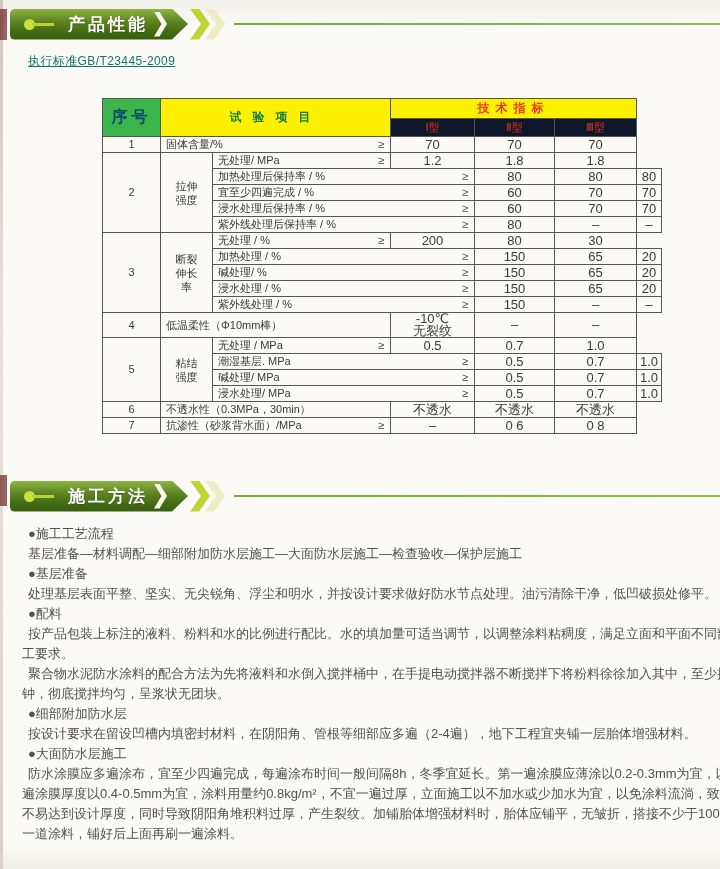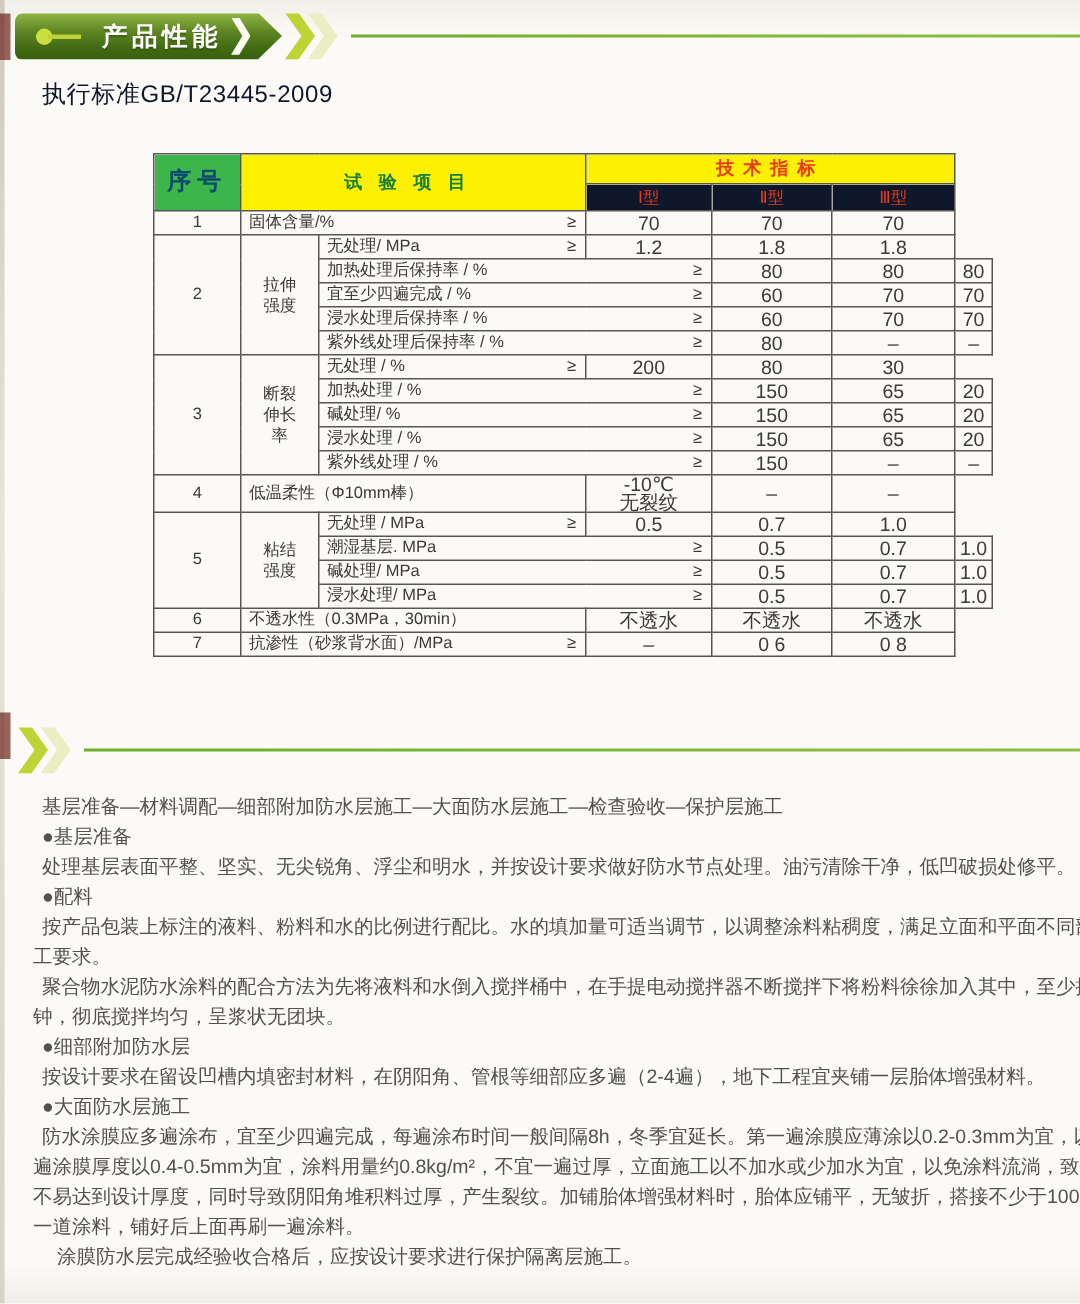--- a/index.html
+++ b/index.html
@@ -27,21 +27,21 @@
   .hdash{width:22px;height:3px;background:#bfd136;margin-left:-3px;flex:none;}
   .htitle{color:#ffffff;font-weight:bold;font-size:17px;letter-spacing:3px;margin-left:14px;
     text-shadow:0 1px 1px rgba(20,40,0,.35);white-space:nowrap;}
   .hchev-white{position:absolute;right:21px;top:3px;width:13px;height:25px;background:#fbfbf2;
     clip-path:polygon(0 0,42% 0,100% 50%,42% 100%,0 100%,58% 50%);}
   .chev{height:31px;flex:none;clip-path:polygon(0 0,45% 0,100% 50%,45% 100%,0 100%,55% 50%);}
   .chev-c1{width:20px;background:#bcd434;margin-left:2px;}
   .chev-c2{width:20px;background:#ecedc2;margin-left:-5px;}
   .hrule{flex:1;height:2px;background:linear-gradient(90deg,#6fae2b,#8ec046);margin-left:9px;margin-right:0;}
 
-  .standard{margin:13px 0 0 28px;font-size:16px;color:#0f172a;letter-spacing:.4px;}
+  .standard{margin:13px 0 0 28px;font-size:12px;color:#0f766e;letter-spacing:.4px;text-decoration:underline;}
 
   
   table.spec{border-collapse:collapse;margin:28px 0 0 102px;font-size:11px;color:#3b3a35;table-layout:fixed;}
   .spec th,.spec td{border:1px solid #585650;overflow:hidden;}
   .spec th{font-weight:bold;}
   th.h-no{background:#3cb54a;color:#0c4a6e;font-size:16px;letter-spacing:4px;}
   th.h-item{background:#fdf000;color:#15803d;font-size:12px;letter-spacing:11px;}
   th.h-tech{background:#fdf000;color:#e8391c;font-size:12px;letter-spacing:6px;height:15px;}
   th.h-type{background:#0f172a;color:#e8391c;font-weight:normal;font-size:11px;height:14px;}
   .spec td{height:15px;line-height:13px;padding:0 3px;}
@@ -222,35 +222,41 @@
         <td class="c-no" rowspan="1">7</td>
         <td class="c-item" colspan="2"><span class="item-label">抗渗性（砂浆背水面）/MPa</span><span class="geq">≥</span></td>
         <td class="c-val">–</td>
         <td class="c-val">0 6</td>
         <td class="c-val">0 8</td>
       </tr>
     </tbody>
 </table>
 
 <div class="hdr hdr2">
+  <div class="hbar">
+    <span class="hbullet"></span>
+    <span class="hdash"></span>
+    <span class="htitle">施工方法</span>
+    <span class="hchev-white"></span>
+  </div>
   <span class="chev chev-c1"></span>
   <span class="chev chev-c2"></span>
   <span class="hrule"></span>
 </div>
 
 <div class="method">
+    <p class="bullet">●施工工艺流程</p>
     <p class="body">基层准备—材料调配—细部附加防水层施工—大面防水层施工—检查验收—保护层施工</p>
     <p class="bullet">●基层准备</p>
     <p class="body">处理基层表面平整、坚实、无尖锐角、浮尘和明水，并按设计要求做好防水节点处理。油污清除干净，低凹破损处修平。</p>
     <p class="bullet">●配料</p>
     <p class="body">按产品包装上标注的液料、粉料和水的比例进行配比。水的填加量可适当调节，以调整涂料粘稠度，满足立面和平面不同部位的施</p>
     <p class="cont">工要求。</p>
     <p class="body">聚合物水泥防水涂料的配合方法为先将液料和水倒入搅拌桶中，在手提电动搅拌器不断搅拌下将粉料徐徐加入其中，至少搅拌5分</p>
     <p class="cont">钟，彻底搅拌均匀，呈浆状无团块。</p>
     <p class="bullet">●细部附加防水层</p>
     <p class="body">按设计要求在留设凹槽内填密封材料，在阴阳角、管根等细部应多遍（2-4遍），地下工程宜夹铺一层胎体增强材料。</p>
     <p class="bullet">●大面防水层施工</p>
     <p class="body">防水涂膜应多遍涂布，宜至少四遍完成，每遍涂布时间一般间隔8h，冬季宜延长。第一遍涂膜应薄涂以0.2-0.3mm为宜，以后每</p>
     <p class="cont">遍涂膜厚度以0.4-0.5mm为宜，涂料用量约0.8kg/m²，不宜一遍过厚，立面施工以不加水或少加水为宜，以免涂料流淌，致使立面厚度</p>
     <p class="cont">不易达到设计厚度，同时导致阴阳角堆积料过厚，产生裂纹。加铺胎体增强材料时，胎体应铺平，无皱折，搭接不少于100mm，先涂</p>
     <p class="cont">一道涂料，铺好后上面再刷一遍涂料。</p>
-    <p class="indent">涂膜防水层完成经验收合格后，应按设计要求进行保护隔离层施工。</p>
   </div>
 
 </body></html>

